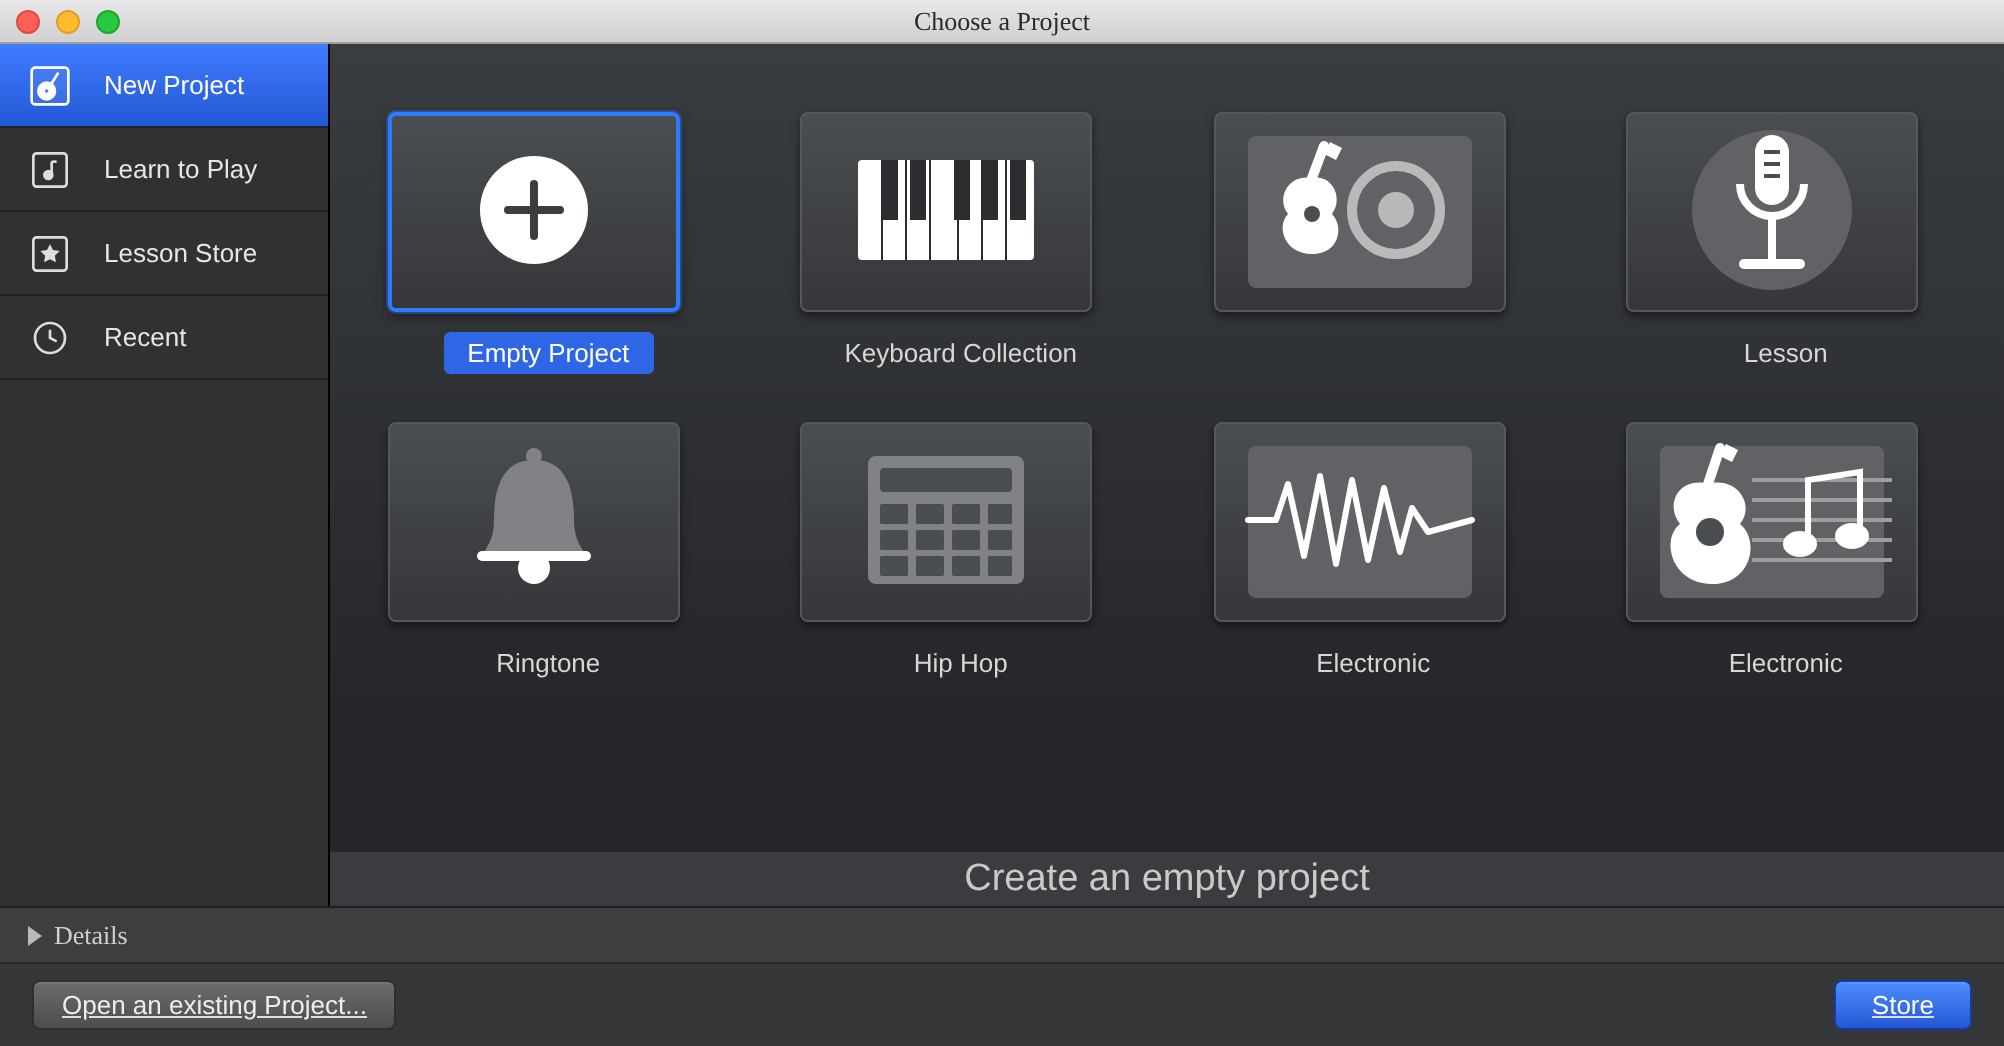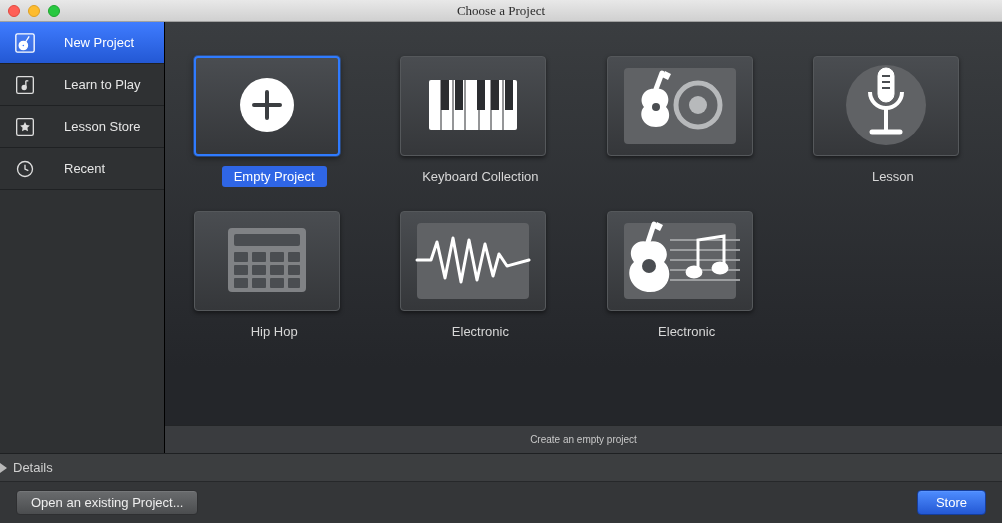--- a/index.html
+++ b/index.html
@@ -31,21 +31,21 @@
     text-align: center; color:#2b2b2b; font-size:13px;
   }
   
   .content { display:flex; height: calc(100% - 22px - 70px); }
   .sidebar {
     width: 165px;
     background: #2f3133;
     border-right: 1px solid #000;
   }
   .side-item {
-    display:flex; align-items:center; gap:28px;
+    display:flex; align-items:center; gap:16px;
     height:42px; padding:0 14px;
     color:#e6e6e6; font-size:13px;
     border-bottom: 1px solid #1f2123;
     cursor: pointer;
   }
   .side-item.selected {
     background: linear-gradient(#3f7cff,#2358d4);
     color:#fff;
   }
   .side-icon { width:22px; height:22px; display:flex; align-items:center; justify-content:center; }
@@ -96,47 +96,49 @@
   }
   .tile.selected .cap {
     background:#2f66e6;
     color:#fff;
   }
   .desc-bar {
     height:28px;
     background:#3a3c3f;
     border-top:1px solid #232527;
     display:flex; align-items:center; justify-content:center;
-    font-size:10px; color:#c9c9c9;
+    font-size:19px; color:#c9c9c9;
   }
 
   
   .bottom {
     position:absolute; left:0; right:0; bottom:0;
     height:70px;
     background:#343638;
     border-top:1px solid #1e2022;
     display:flex; flex-direction:column;
   }
   .details-row {
     height:28px; display:flex; align-items:center;
-    gap:6px; color:#cfcfcf;
+    padding-left:14px; gap:6px; color:#cfcfcf;
     border-bottom: 1px solid #26282a;
     cursor:pointer;
     background: #3c3e40;
+    font-family: Liberation Serif, serif;
   }
   .tri {
     width:0;height:0;
     border-top:5px solid transparent;
     border-bottom:5px solid transparent;
     border-left:7px solid #b9b9b9;
   }
   .button-row {
     flex:1; display:flex; align-items:center; justify-content:space-between;
     padding: 0 16px;
+    text-decoration: underline;
   }
   button.mac {
     background: linear-gradient(#6a6c6e,#4b4d4f);
     border:1px solid #2e2f31;
     border-radius:4px;
     color:#eee; font-size:13px;
     padding:4px 14px;
     cursor:pointer;
     box-shadow: 0 1px 0 rgba(255,255,255,.08) inset;
   }
@@ -294,20 +296,33 @@
                   <path d="M12 28 a16 16 0 0 0 32 0" fill="none" stroke-width="4"></path>
                   <line x1="28" y1="44" x2="28" y2="66" stroke-width="4"></line>
                   <line x1="14" y1="68" x2="42" y2="68" stroke-width="5" stroke-linecap="round"></line>
                 </g>
               </svg>
             </span>
           </div>
           <span class="cap">Lesson</span>
         </div>
 
+        <div class="tile">
+          <div class="thumb">
+            <span class="front">
+              <svg width="80" height="80" viewBox="0 0 80 80">
+                <path d="M40 10 C24 10 20 24 20 40 C20 52 14 56 14 58 L66 58 C66 56 60 52 60 40 C60 24 56 10 40 10 Z" fill="#808285"></path>
+                <circle cx="40" cy="8" r="4" fill="#808285"></circle>
+                <circle cx="40" cy="64" r="8" fill="#fff"></circle>
+                <path d="M14 58 L66 58" stroke="#fff" stroke-width="5" stroke-linecap="round"></path>
+              </svg>
+            </span>
+          </div>
+          <span class="cap">Ringtone</span>
+        </div>
 
         <div class="tile">
           <div class="thumb">
             <span class="front">
               <svg width="86" height="72" viewBox="0 0 86 72">
                 <rect x="4" y="4" width="78" height="64" rx="4" fill="#808285"></rect>
                 <rect x="10" y="10" width="66" height="12" rx="2" fill="#4a4d51"></rect>
                 <g fill="#4a4d51">
                   <rect x="10" y="28" width="14" height="10" rx="1"></rect>
                     <rect x="28" y="28" width="14" height="10" rx="1"></rect>

